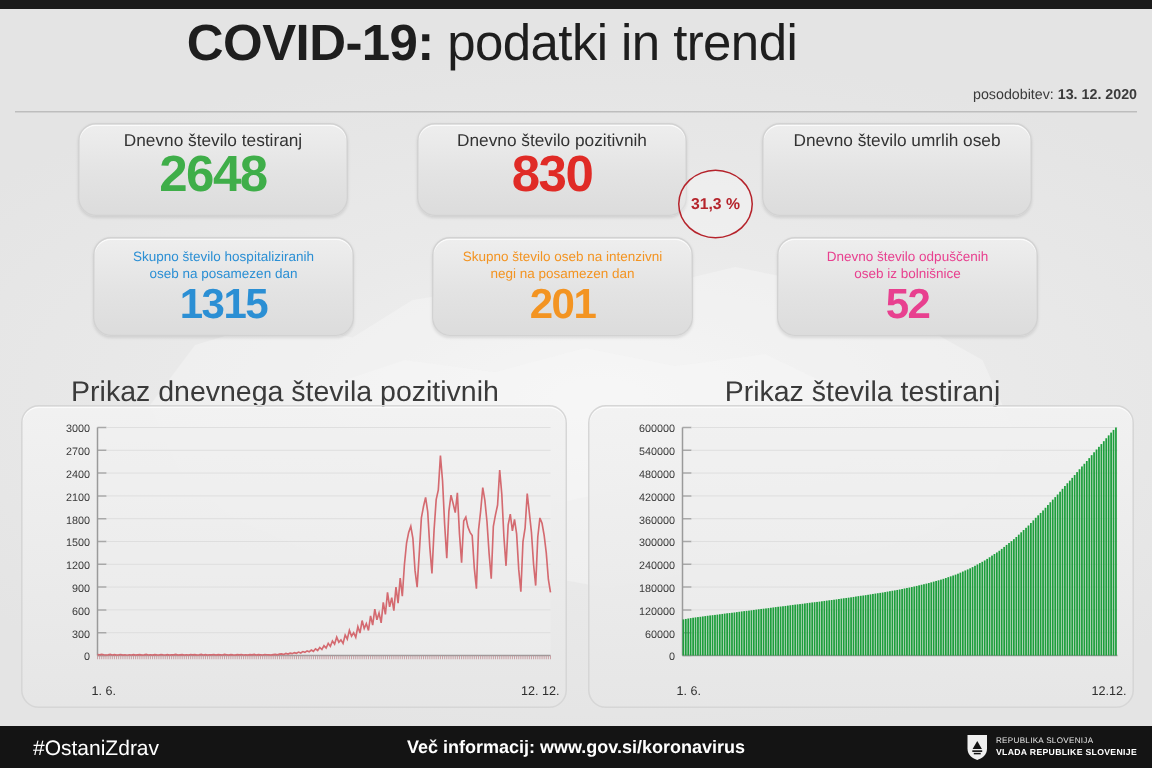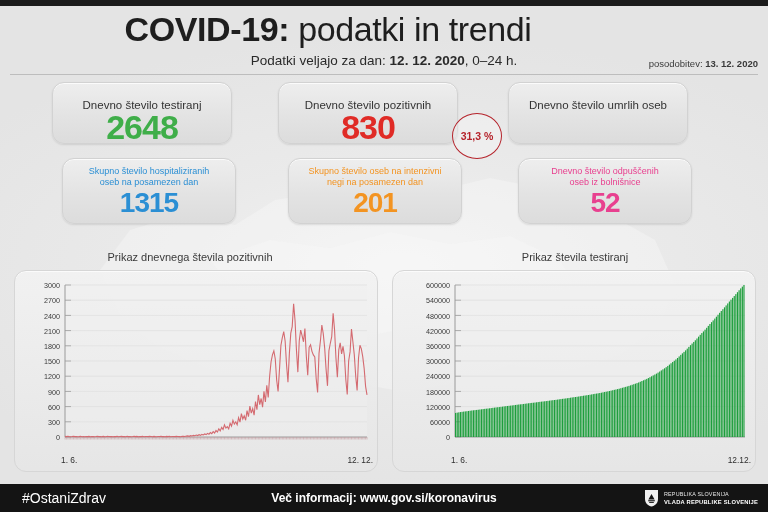--- a/index.html
+++ b/index.html
@@ -44,21 +44,21 @@
 
   
   .card{
     position:absolute;border-radius:12px;
     background:linear-gradient(180deg,#eeeeee 0%,#e3e3e3 55%,#dcdcdc 100%);
     border:1px solid #d2d2d2;
     box-shadow:0 1px 2px rgba(0,0,0,.10), inset 0 1px 0 rgba(255,255,255,.75);
     text-align:center;
   }
   .card .lab{
-    font-size:11.5px;color:#333;line-height:13px;padding-top:16px;
+    font-size:11.5px;color:#333;line-height:13px;padding-top:5px;
   }
   .card .lab.small{font-size:9px;line-height:11px;padding-top:7px;}
   .card .val{font-weight:700;letter-spacing:-1px;}
 
   .row1 .card{top:82px;width:178px;height:60px;}
   .row1 .val{font-size:34px;line-height:33px;margin-top:-1px;}
   #c-test{left:52px;}
   #c-pos {left:278px;}
   #c-dead{left:508px;}
 
@@ -71,21 +71,21 @@
   .pct{
     position:absolute;left:452px;top:113px;width:48px;height:44px;
     border:1.6px solid #b5232b;border-radius:50%;
     display:flex;align-items:center;justify-content:center;
     font-size:10.5px;font-weight:700;color:#b5232b;
     background:rgba(255,255,255,.25);
   }
 
   
   .chart-title{
-    position:absolute;font-size:11px;color:#3a3a3a;text-align:center;width:330px;
+    position:absolute;font-size:19px;color:#3a3a3a;text-align:center;width:330px;
   }
   #t-left {left:25px;top:251px;}
   #t-right{left:410px;top:251px;}
 
   .chart-box{
     position:absolute;top:270px;width:362px;height:200px;border-radius:12px;
     background:linear-gradient(180deg,rgba(242,242,242,.92),rgba(230,230,230,.92));
     border:1px solid #d6d6d6;
     box-shadow:inset 0 1px 0 rgba(255,255,255,.7);
   }
@@ -113,23 +113,20 @@
              L290,262 L240,275 L190,265 L140,245 L95,225 L60,195 Z" fill="#f6f6f6" opacity=".85"></path>
     <path d="M150,140 L210,120 L270,128 L330,112 L390,124 L450,116 L500,140 L520,175 L480,205
              L420,215 L360,205 L300,218 L240,210 L190,190 Z" fill="#fbfbfb" opacity=".6"></path>
   </svg>
 
   <div class="bar-top"></div>
 
   <div class="header">
     <div class="title">
       <b>COVID-19:</b><span> podatki in trendi</span>
-    </div>
-    <div class="subtitle">
-      <span>Podatki veljajo za dan: </span><b>12. 12. 2020</b><span>, 0–24 h.</span>
     </div>
     <div class="updated">
       <span>posodobitev: </span><b>13. 12. 2020</b>
     </div>
   </div>
   <div class="hrule"></div>
 
   <div class="row1">
     <div class="card" id="c-test">
       <div class="lab">Dnevno število testiranj</div>

